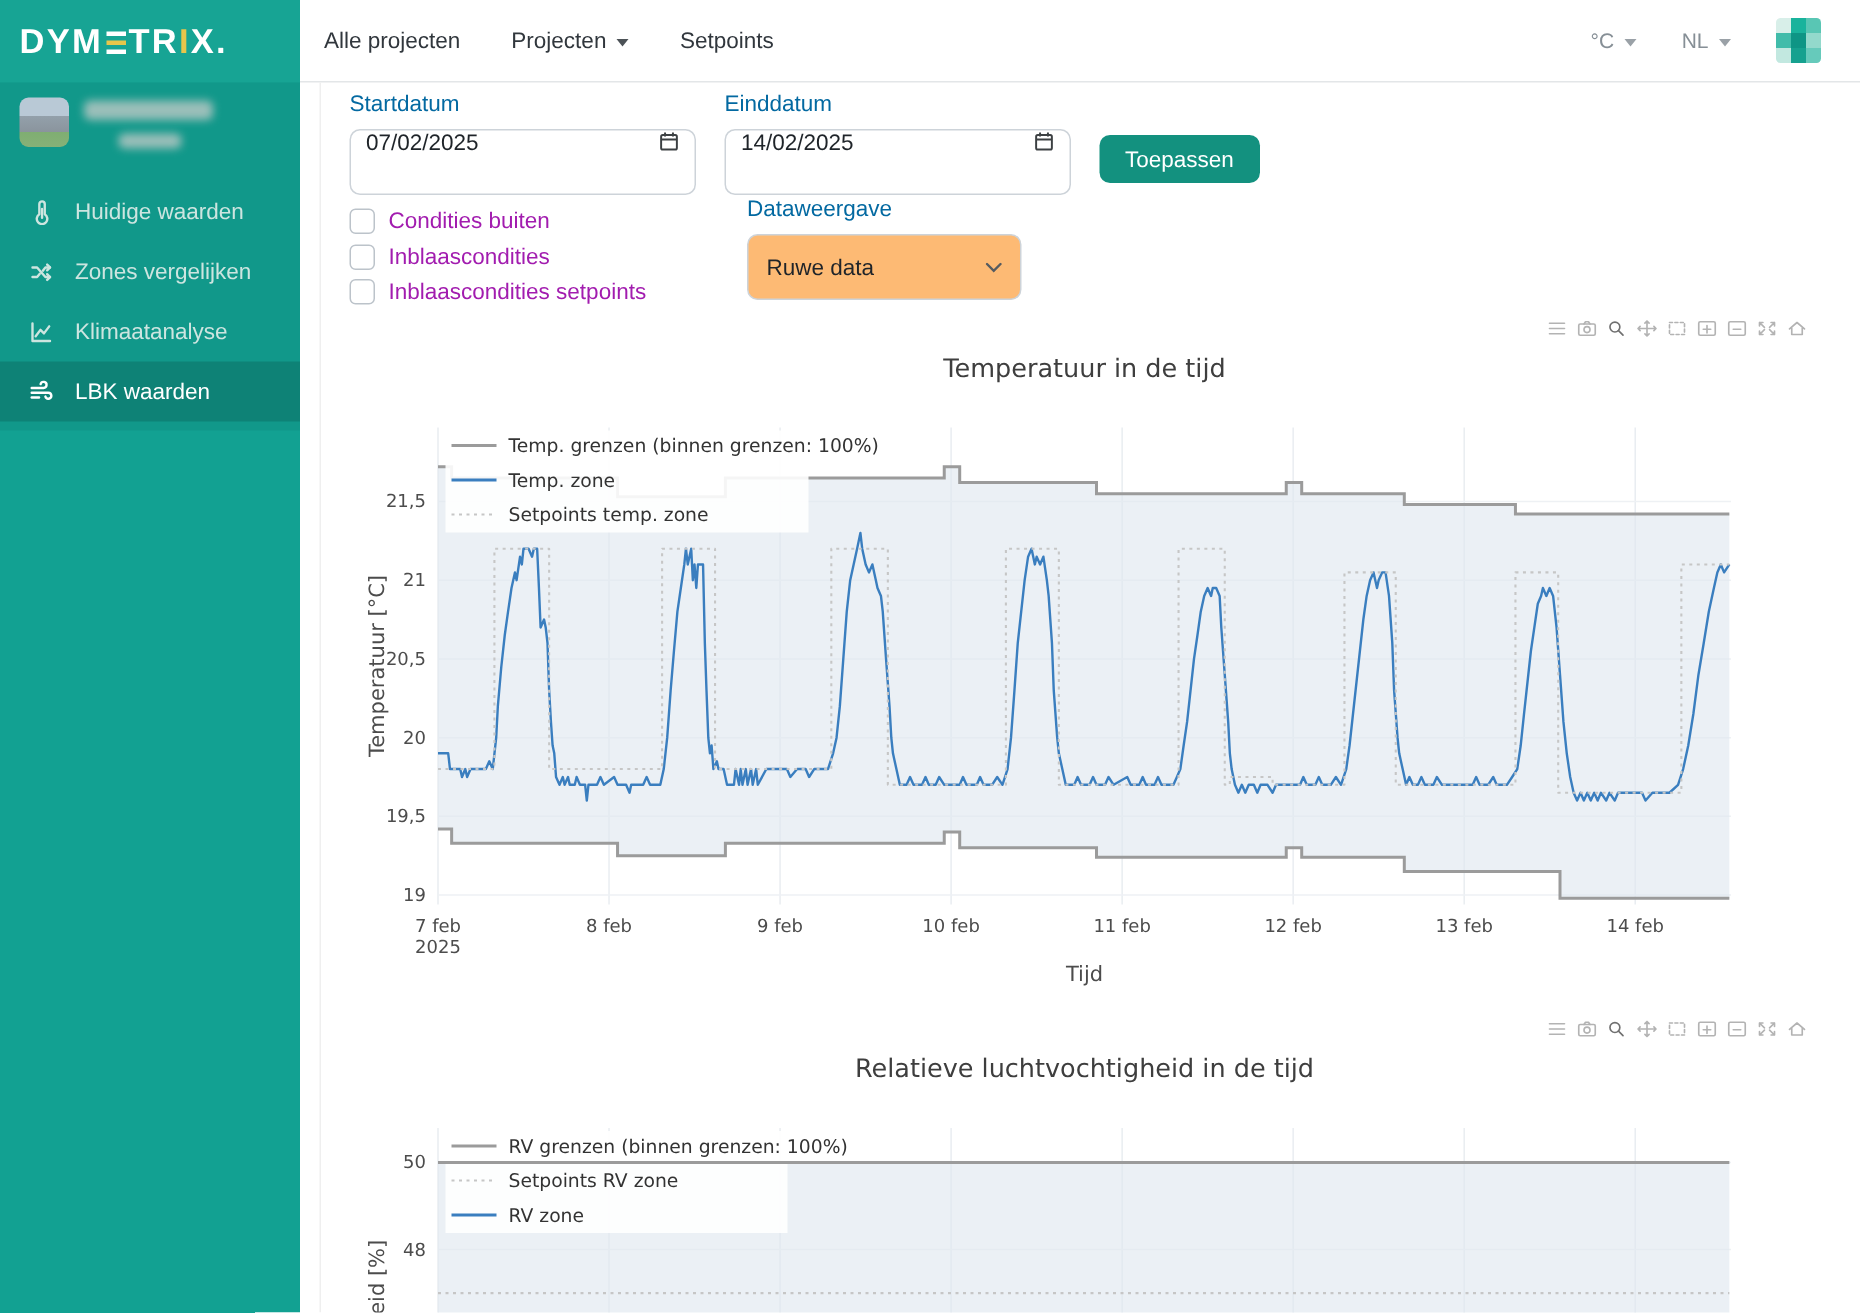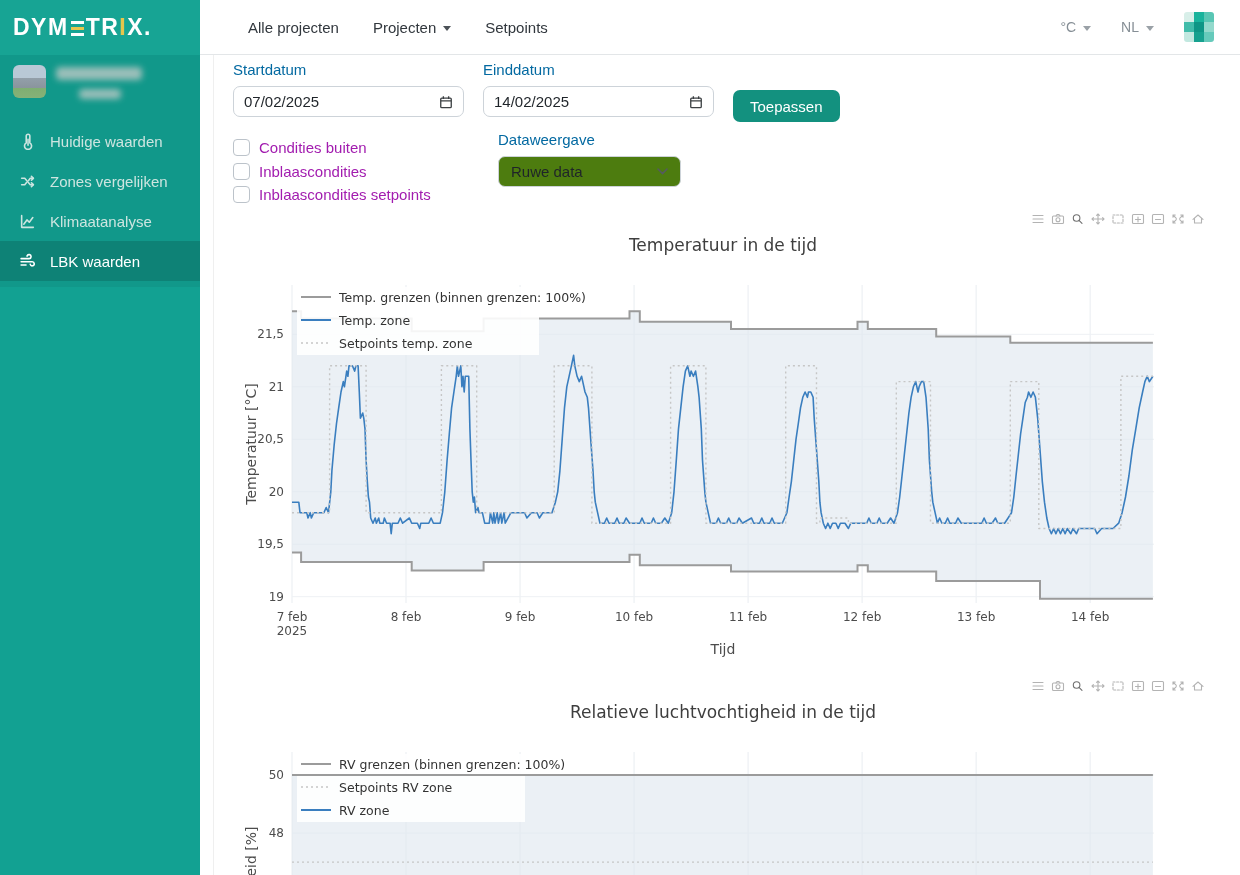--- a/index.html
+++ b/index.html
@@ -25,44 +25,44 @@
   .blur-bar.b2{left:79px;top:34px;width:42px;height:10px}
   .nav-item{height:40px;display:flex;align-items:center;gap:14px;padding-left:19px;
      color:#cde5e0;font-size:15px;cursor:pointer}
   .nav-item svg{width:17px;height:17px;stroke:currentColor;fill:none;stroke-width:1.5;
      stroke-linecap:round;stroke-linejoin:round;flex:0 0 auto}
   .nav-item.active{background:rgba(0,0,0,.145);color:#fff}
 
   
   .topbar{position:absolute;left:200px;top:0;width:1040px;height:55px;background:#fff;
      border-bottom:1px solid #e3e6e8;display:flex;align-items:center;box-sizing:border-box}
-  .nav-links{display:flex;gap:34px;margin-left:48px}
+  .nav-links{display:flex;gap:34px;margin-left:16px}
   .nav-link{font-size:15px;color:#31373d;text-decoration:none;display:flex;align-items:center;cursor:pointer}
   .caret{display:inline-block;width:0;height:0;border-left:4px solid transparent;
      border-right:4px solid transparent;border-top:5px solid #4c5257;margin-left:7px;margin-top:2px}
   .caret.gray{border-top-color:#9aa1a7}
   .top-right{margin-left:auto;display:flex;align-items:center;gap:30px;margin-right:26px}
   .top-ctl{font-size:14px;color:#868f96;display:flex;align-items:center;cursor:pointer}
   .avatar{width:30px;height:30px;border-radius:3px;overflow:hidden;display:grid;
      grid-template-columns:repeat(3,1fr);grid-template-rows:repeat(3,1fr)}
   .content-border{position:absolute;left:213px;top:55px;width:1px;height:820px;background:#efefef}
 
   
   .field-label{font-size:15px;color:#0369a1;display:block;margin-bottom:8px}
   .field-group{position:absolute}
-  .date-input{width:231px;height:31px;border:1px solid #cdd3d9;border-radius:7px;background:#fff;
-     display:flex;align-items:center;justify-content:space-between;padding:0 10px;
+  .date-input{width:231px;height:44px;border:1px solid #cdd3d9;border-radius:7px;background:#fff;
+     display:flex;align-items:flex-start;justify-content:space-between;padding:0 10px;
      font-size:15px;color:#1f2429;box-sizing:border-box;cursor:text}
   .date-input svg{width:14px;height:14px;stroke:#3c4043;fill:none;stroke-width:1.5}
   .apply-btn{position:absolute;left:733px;top:90px;height:32px;padding:0 17px;background:#13917f;
      color:#fff;border:none;border-radius:7px;font-size:15px;cursor:pointer;font-family:inherit}
   .check-row{display:flex;align-items:center;gap:9px;height:23.5px;cursor:pointer}
   .checkbox{width:15px;height:15px;border:1px solid #bcc3ca;border-radius:4px;background:#fff;flex:0 0 auto}
   .check-label{font-size:15px;color:#a21caf}
-  .select{width:183px;height:31px;border:1px solid #cdd3d9;border-radius:7px;background:#4d7c0f;
+  .select{width:183px;height:44px;border:1px solid #cdd3d9;border-radius:7px;background:#fdba74;
      display:flex;align-items:center;justify-content:space-between;padding:0 12px;
      font-size:15px;color:#1f2429;box-sizing:border-box;cursor:pointer}
   .select svg{width:11px;height:7px;stroke:#555b60;fill:none;stroke-width:1.6;stroke-linecap:round}
 
   
   .chart{position:absolute;left:213px;width:1027px;height:460px}
   .chart svg.plot{position:absolute;left:0;top:0}
   .chart text{font-family:"DejaVu Sans",sans-serif}
   .modebar{position:absolute;top:7px;right:34px;display:flex;gap:4px;z-index:5}
   .mb-icon{width:16px;height:14px;display:flex;align-items:center;justify-content:center;cursor:pointer}

